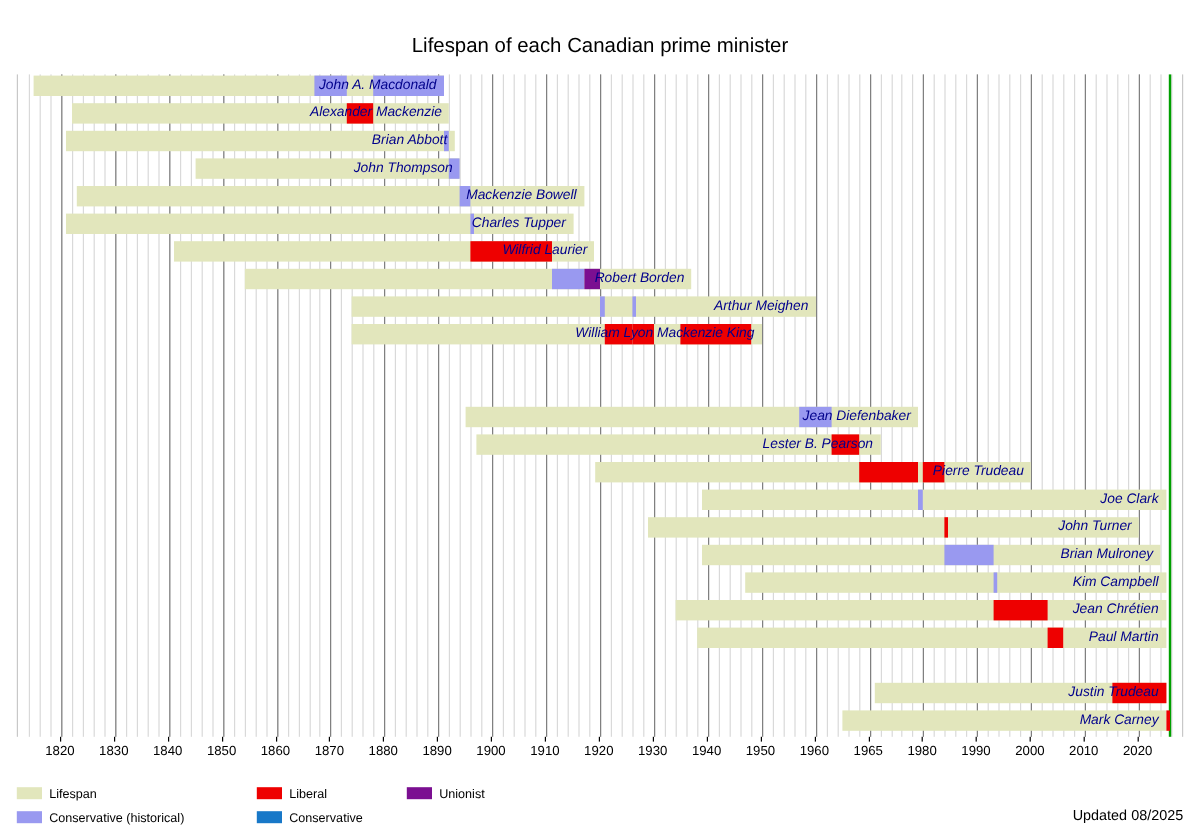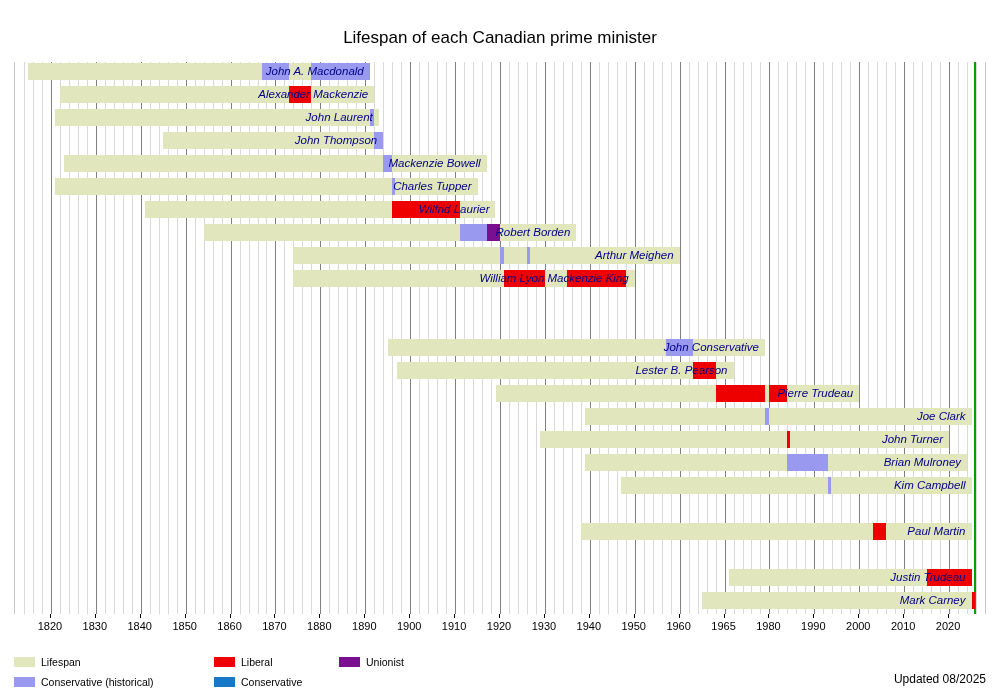--- a/index.html
+++ b/index.html
@@ -209,21 +209,21 @@
           <div class="rowlabel" style="left: 0px; width: 348.769px;">John A. Macdonald</div>
         </div>
         <div class="row" style="left: 0px; right: 0px; top: 24px;">
           <div class="bar life" style="left: 44.9074px; width: 314.352px;"></div>
           <div class="bar lib" style="left: 273.935px; width: 22.4537px;"></div>
           <div class="rowlabel" style="left: 0px; width: 353.259px;">Alexander Mackenzie</div>
         </div>
         <div class="row" style="left: 0px; right: 0px; top: 47px;">
           <div class="bar life" style="left: 40.4167px; width: 323.333px;"></div>
           <div class="bar conhist" style="left: 354.769px; width: 4.49074px;"></div>
-          <div class="rowlabel" style="left: 0px; width: 357.75px;">John Laurent</div>
+          <div class="rowlabel" style="left: 0px; width: 357.75px;">Brian Abbott</div>
         </div>
         <div class="row" style="left: 0px; right: 0px; top: 70px;">
           <div class="bar life" style="left: 148.194px; width: 220.046px;"></div>
           <div class="bar conhist" style="left: 359.259px; width: 8.98148px;"></div>
           <div class="rowlabel" style="left: 0px; width: 362.241px;">John Thompson</div>
         </div>
         <div class="row" style="left: 0px; right: 0px; top: 93px;">
           <div class="bar life" style="left: 49.3981px; width: 422.13px;"></div>
           <div class="bar conhist" style="left: 368.241px; width: 8.98148px;"></div>
           <div class="rowlabel" style="left: 0px; width: 465.528px;">Mackenzie Bowell</div>
@@ -253,21 +253,21 @@
         <div class="row" style="left: 0px; right: 0px; top: 208px;">
           <div class="bar life" style="left: 278.426px; width: 341.296px;"></div>
           <div class="bar lib" style="left: 489.491px; width: 22.4537px;"></div>
           <div class="bar lib" style="left: 511.944px; width: 17.963px;"></div>
           <div class="bar lib" style="left: 552.361px; width: 58.3796px;"></div>
           <div class="rowlabel" style="left: 0px; width: 613.722px;">William Lyon Mackenzie King</div>
         </div>
         <div class="row" style="left: 0px; right: 0px; top: 277px;">
           <div class="bar life" style="left: 372.731px; width: 377.222px;"></div>
           <div class="bar conhist" style="left: 651.157px; width: 26.9444px;"></div>
-          <div class="rowlabel" style="left: 0px; width: 743.954px;">John Conservative</div>
+          <div class="rowlabel" style="left: 0px; width: 743.954px;">Jean Diefenbaker</div>
         </div>
         <div class="row" style="left: 0px; right: 0px; top: 300px;">
           <div class="bar life" style="left: 381.713px; width: 336.806px;"></div>
           <div class="bar lib" style="left: 678.102px; width: 22.4537px;"></div>
           <div class="rowlabel" style="left: 0px; width: 712.519px;">Lester B. Pearson</div>
         </div>
         <div class="row" style="left: 0px; right: 0px; top: 323px;">
           <div class="bar life" style="left: 480.509px; width: 363.75px;"></div>
           <div class="bar lib" style="left: 700.556px; width: 49.3981px;"></div>
           <div class="bar lib" style="left: 754.444px; width: 17.963px;"></div>
@@ -285,20 +285,25 @@
         </div>
         <div class="row" style="left: 0px; right: 0px; top: 392px;">
           <div class="bar life" style="left: 570.324px; width: 381.713px;"></div>
           <div class="bar conhist" style="left: 772.407px; width: 40.4167px;"></div>
           <div class="rowlabel" style="left: 0px; width: 946.037px;">Brian Mulroney</div>
         </div>
         <div class="row" style="left: 0px; right: 13px; top: 415px;">
           <div class="bar life" style="left: 606.25px; width: 350.278px;"></div>
           <div class="bar conhist" style="left: 812.824px; width: 3px;"></div>
           <div class="rowlabel" style="left: 0px; width: 950.528px;">Kim Campbell</div>
+        </div>
+        <div class="row" style="left: 0px; right: 0px; top: 438px;">
+          <div class="bar life" style="left: 547.87px; width: 408.657px;"></div>
+          <div class="bar lib" style="left: 812.824px; width: 44.9074px;"></div>
+          <div class="rowlabel" style="left: 0px; width: 950.528px;">Jean Chrétien</div>
         </div>
         <div class="row" style="left: 0px; right: 0px; top: 461px;">
           <div class="bar life" style="left: 565.833px; width: 390.694px;"></div>
           <div class="bar lib" style="left: 857.731px; width: 13.4722px;"></div>
           <div class="rowlabel" style="left: 0px; width: 950.528px;">Paul Martin</div>
         </div>
         <div class="row" style="left: 0px; right: 0px; top: 507px;">
           <div class="bar life" style="left: 714.028px; width: 242.5px;"></div>
           <div class="bar lib" style="left: 911.62px; width: 44.9074px;"></div>
           <div class="rowlabel" style="left: 0px; width: 950.528px;">Justin Trudeau</div>

